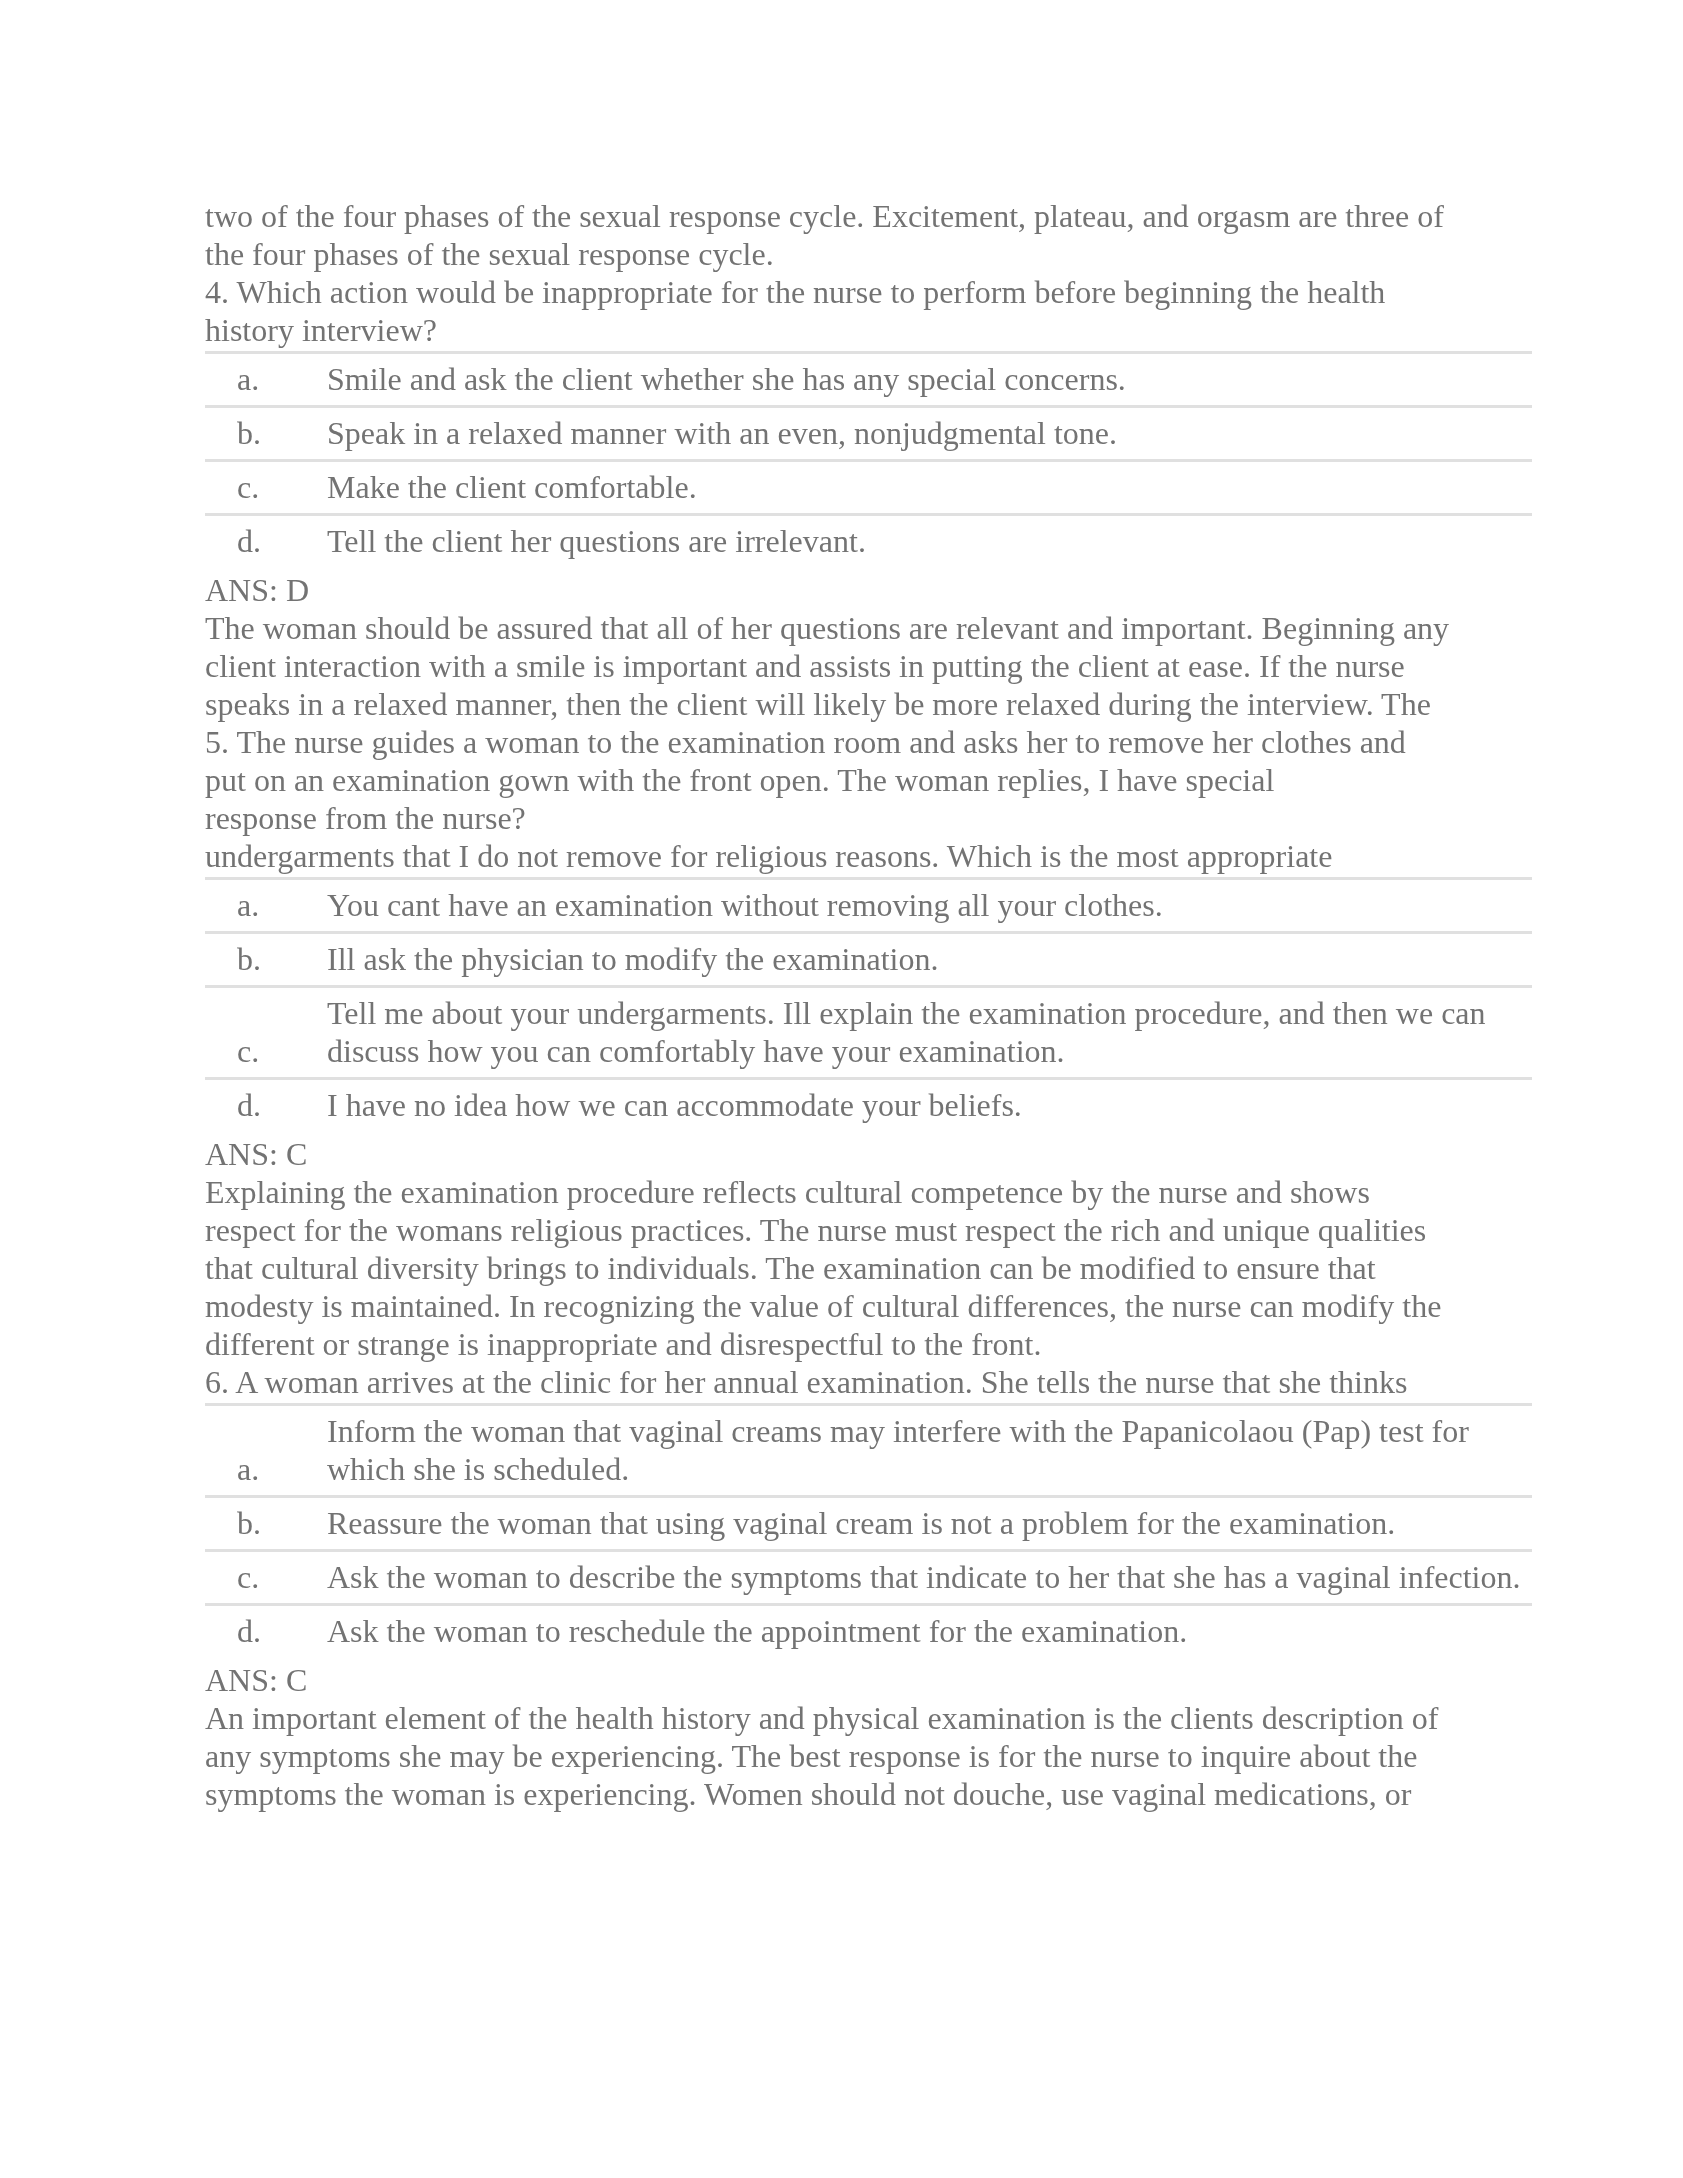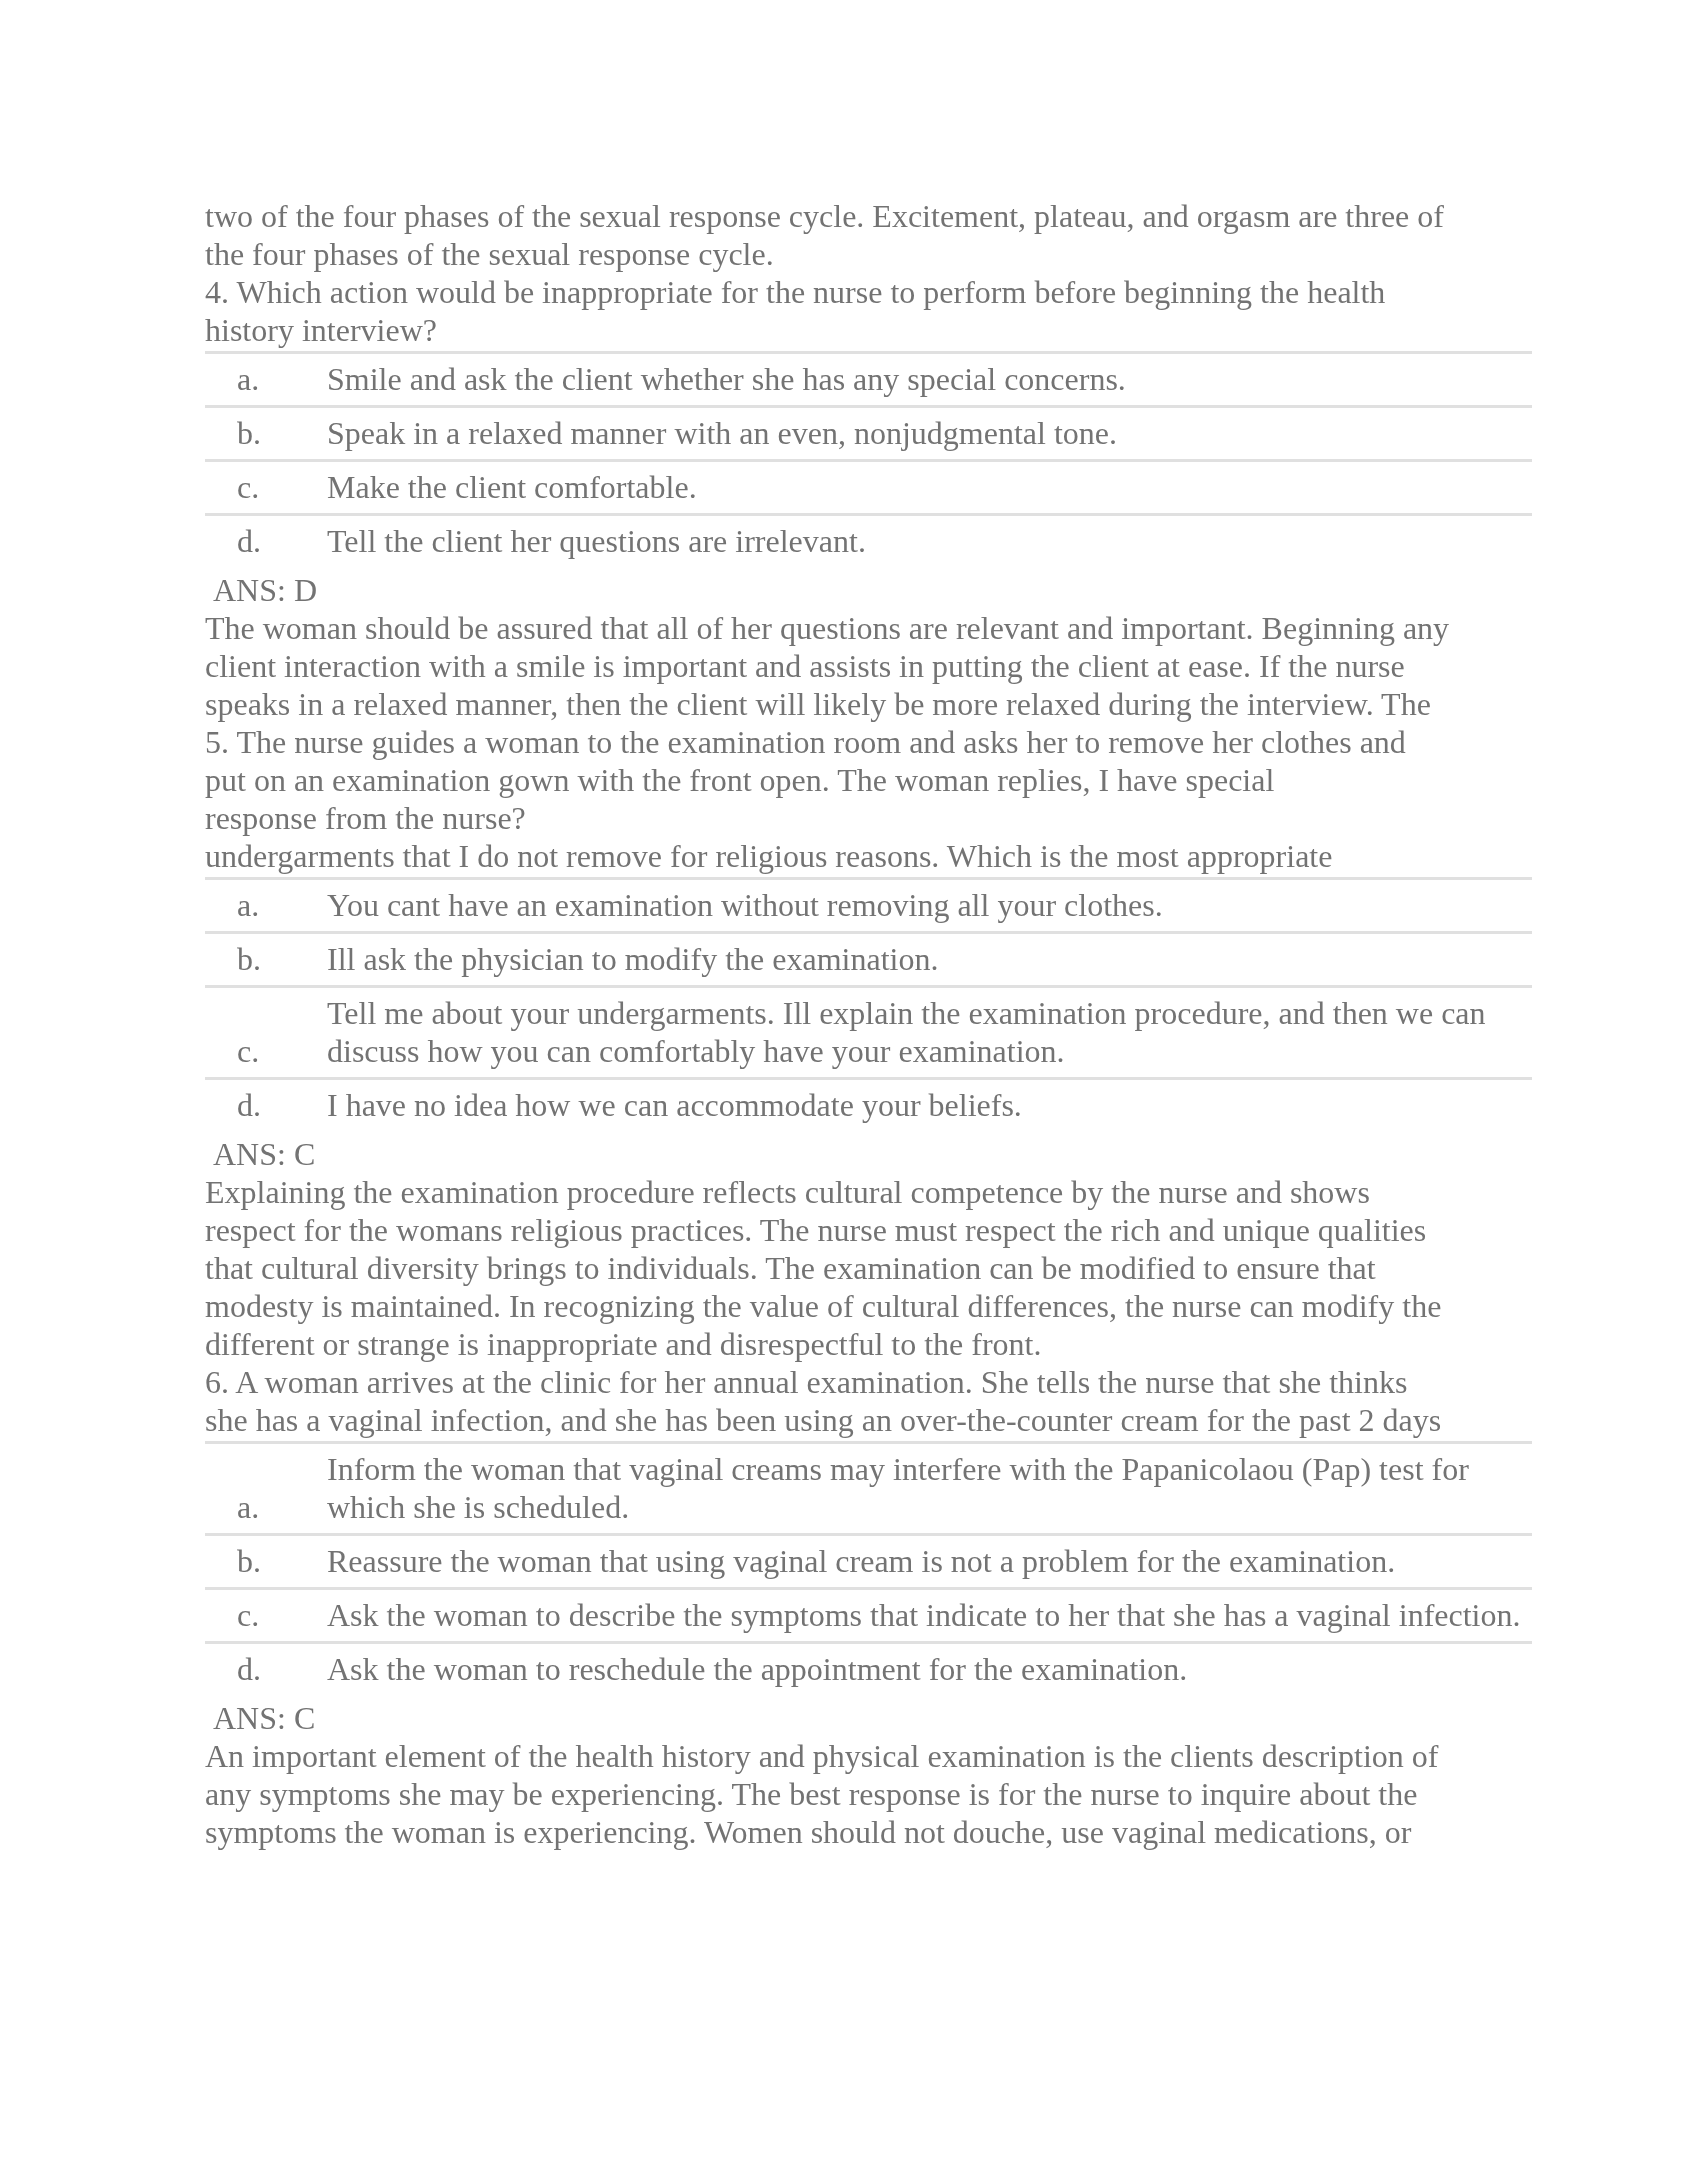--- a/index.html
+++ b/index.html
@@ -12,21 +12,21 @@
   .p { margin: 0; }
   table.opts {
     width: 1327px; border-collapse: collapse; margin: 2px 0 0 0;
   }
   table.opts td {
     border-top: 3px solid #e0e0e0; padding: 6px 0 7px 0; vertical-align: bottom;
     line-height: 38px;
   }
   table.opts td.letter { width: 122px; padding-left: 32px; box-sizing: border-box; }
   table.opts tr:first-child td { border-top: 3px solid #e0e0e0; }
-  .ans { margin: 4px 0 0 8px; }
+  .ans { margin: 4px 0 0 0; }
 </style>
 </head>
 <body>
 
 <div class="page">
 
   <div>
     <div class="p">two of the four phases of the sexual response cycle. Excitement, plateau, and orgasm are three of</div>
     <div class="p">the four phases of the sexual response cycle.</div>
   </div>
@@ -88,21 +88,20 @@
     <div class="p ans">ANS: C</div>
     <div class="p">Explaining the examination procedure reflects cultural competence by the nurse and shows</div>
     <div class="p">respect for the womans religious practices. The nurse must respect the rich and unique qualities</div>
     <div class="p">that cultural diversity brings to individuals. The examination can be modified to ensure that</div>
     <div class="p">modesty is maintained. In recognizing the value of cultural differences, the nurse can modify the</div>
     <div class="p">different or strange is inappropriate and disrespectful to the front.</div>
   </div>
 
   <div>
     <div class="p">6. A woman arrives at the clinic for her annual examination. She tells the nurse that she thinks</div>
-    <div class="p">she has a vaginal infection, and she has been using an over-the-counter cream for the past 2 days</div>
     <table class="opts">
       <tbody>
           <tr>
         <td class="letter">a.</td>
         <td>Inform the woman that vaginal creams may interfere with the Papanicolaou (Pap) test for which she is scheduled.</td>
       </tr>
       <tr>
         <td class="letter">b.</td>
         <td>Reassure the woman that using vaginal cream is not a problem for the examination.</td>
       </tr>

